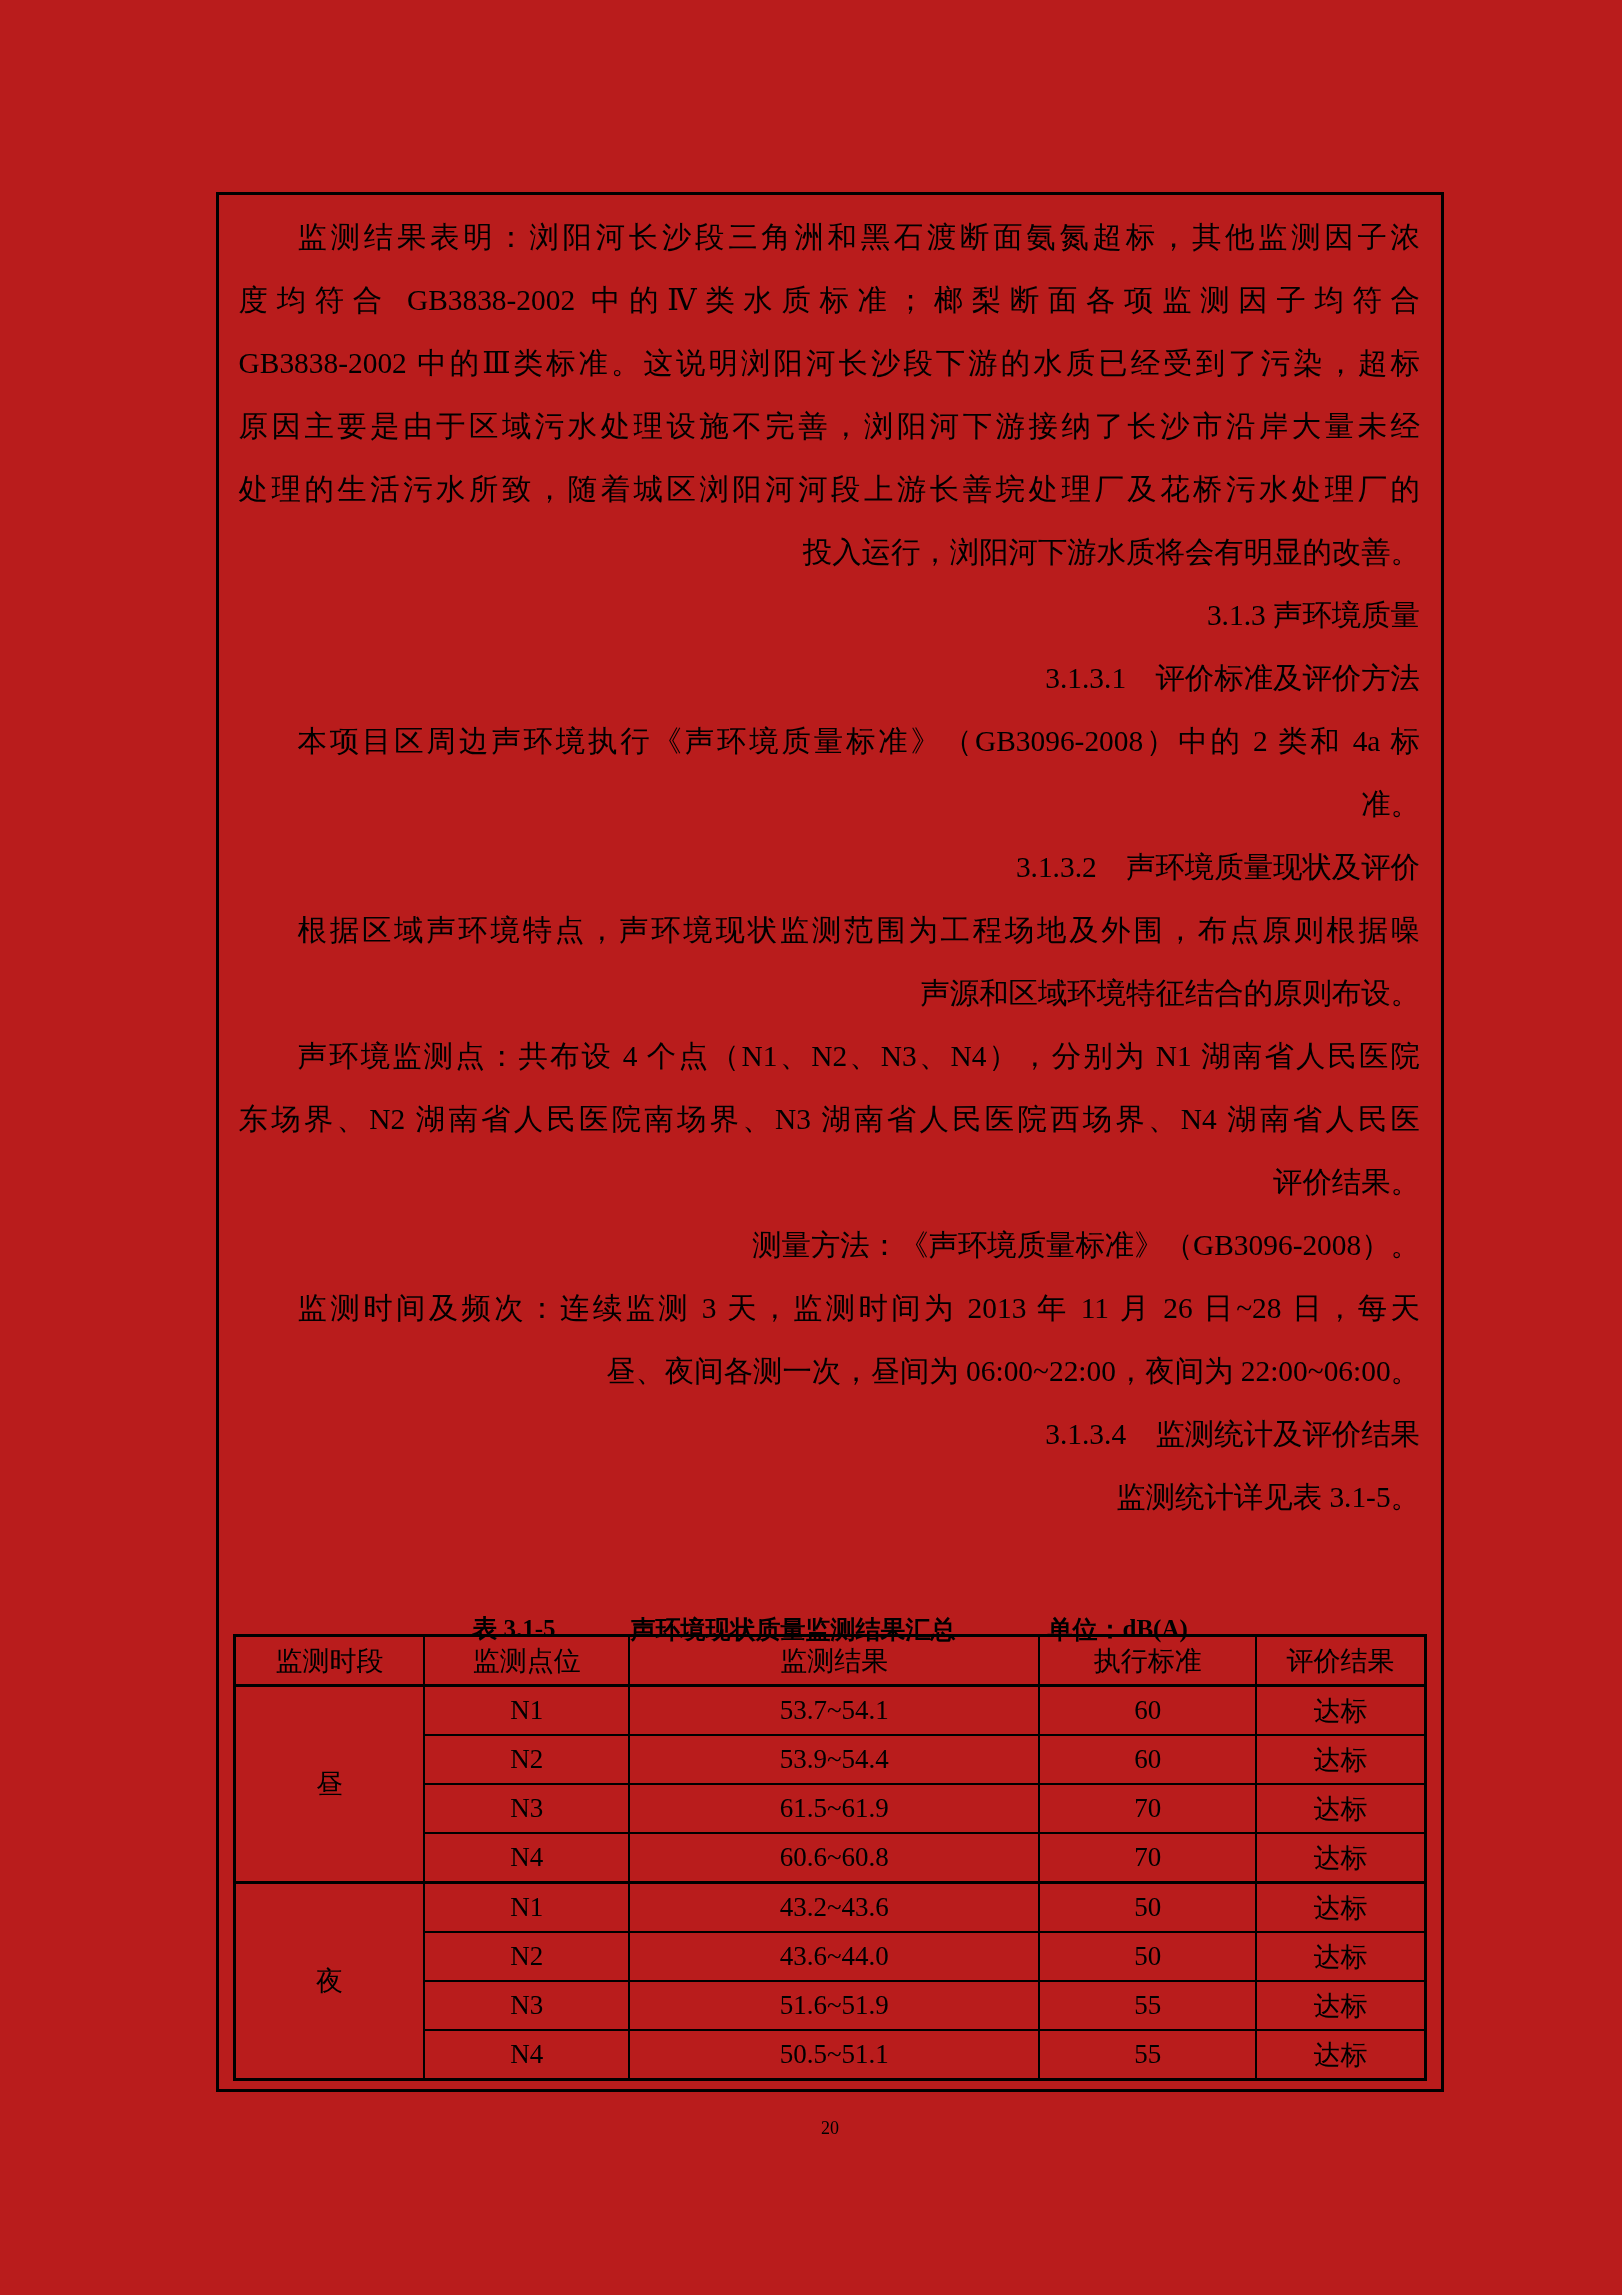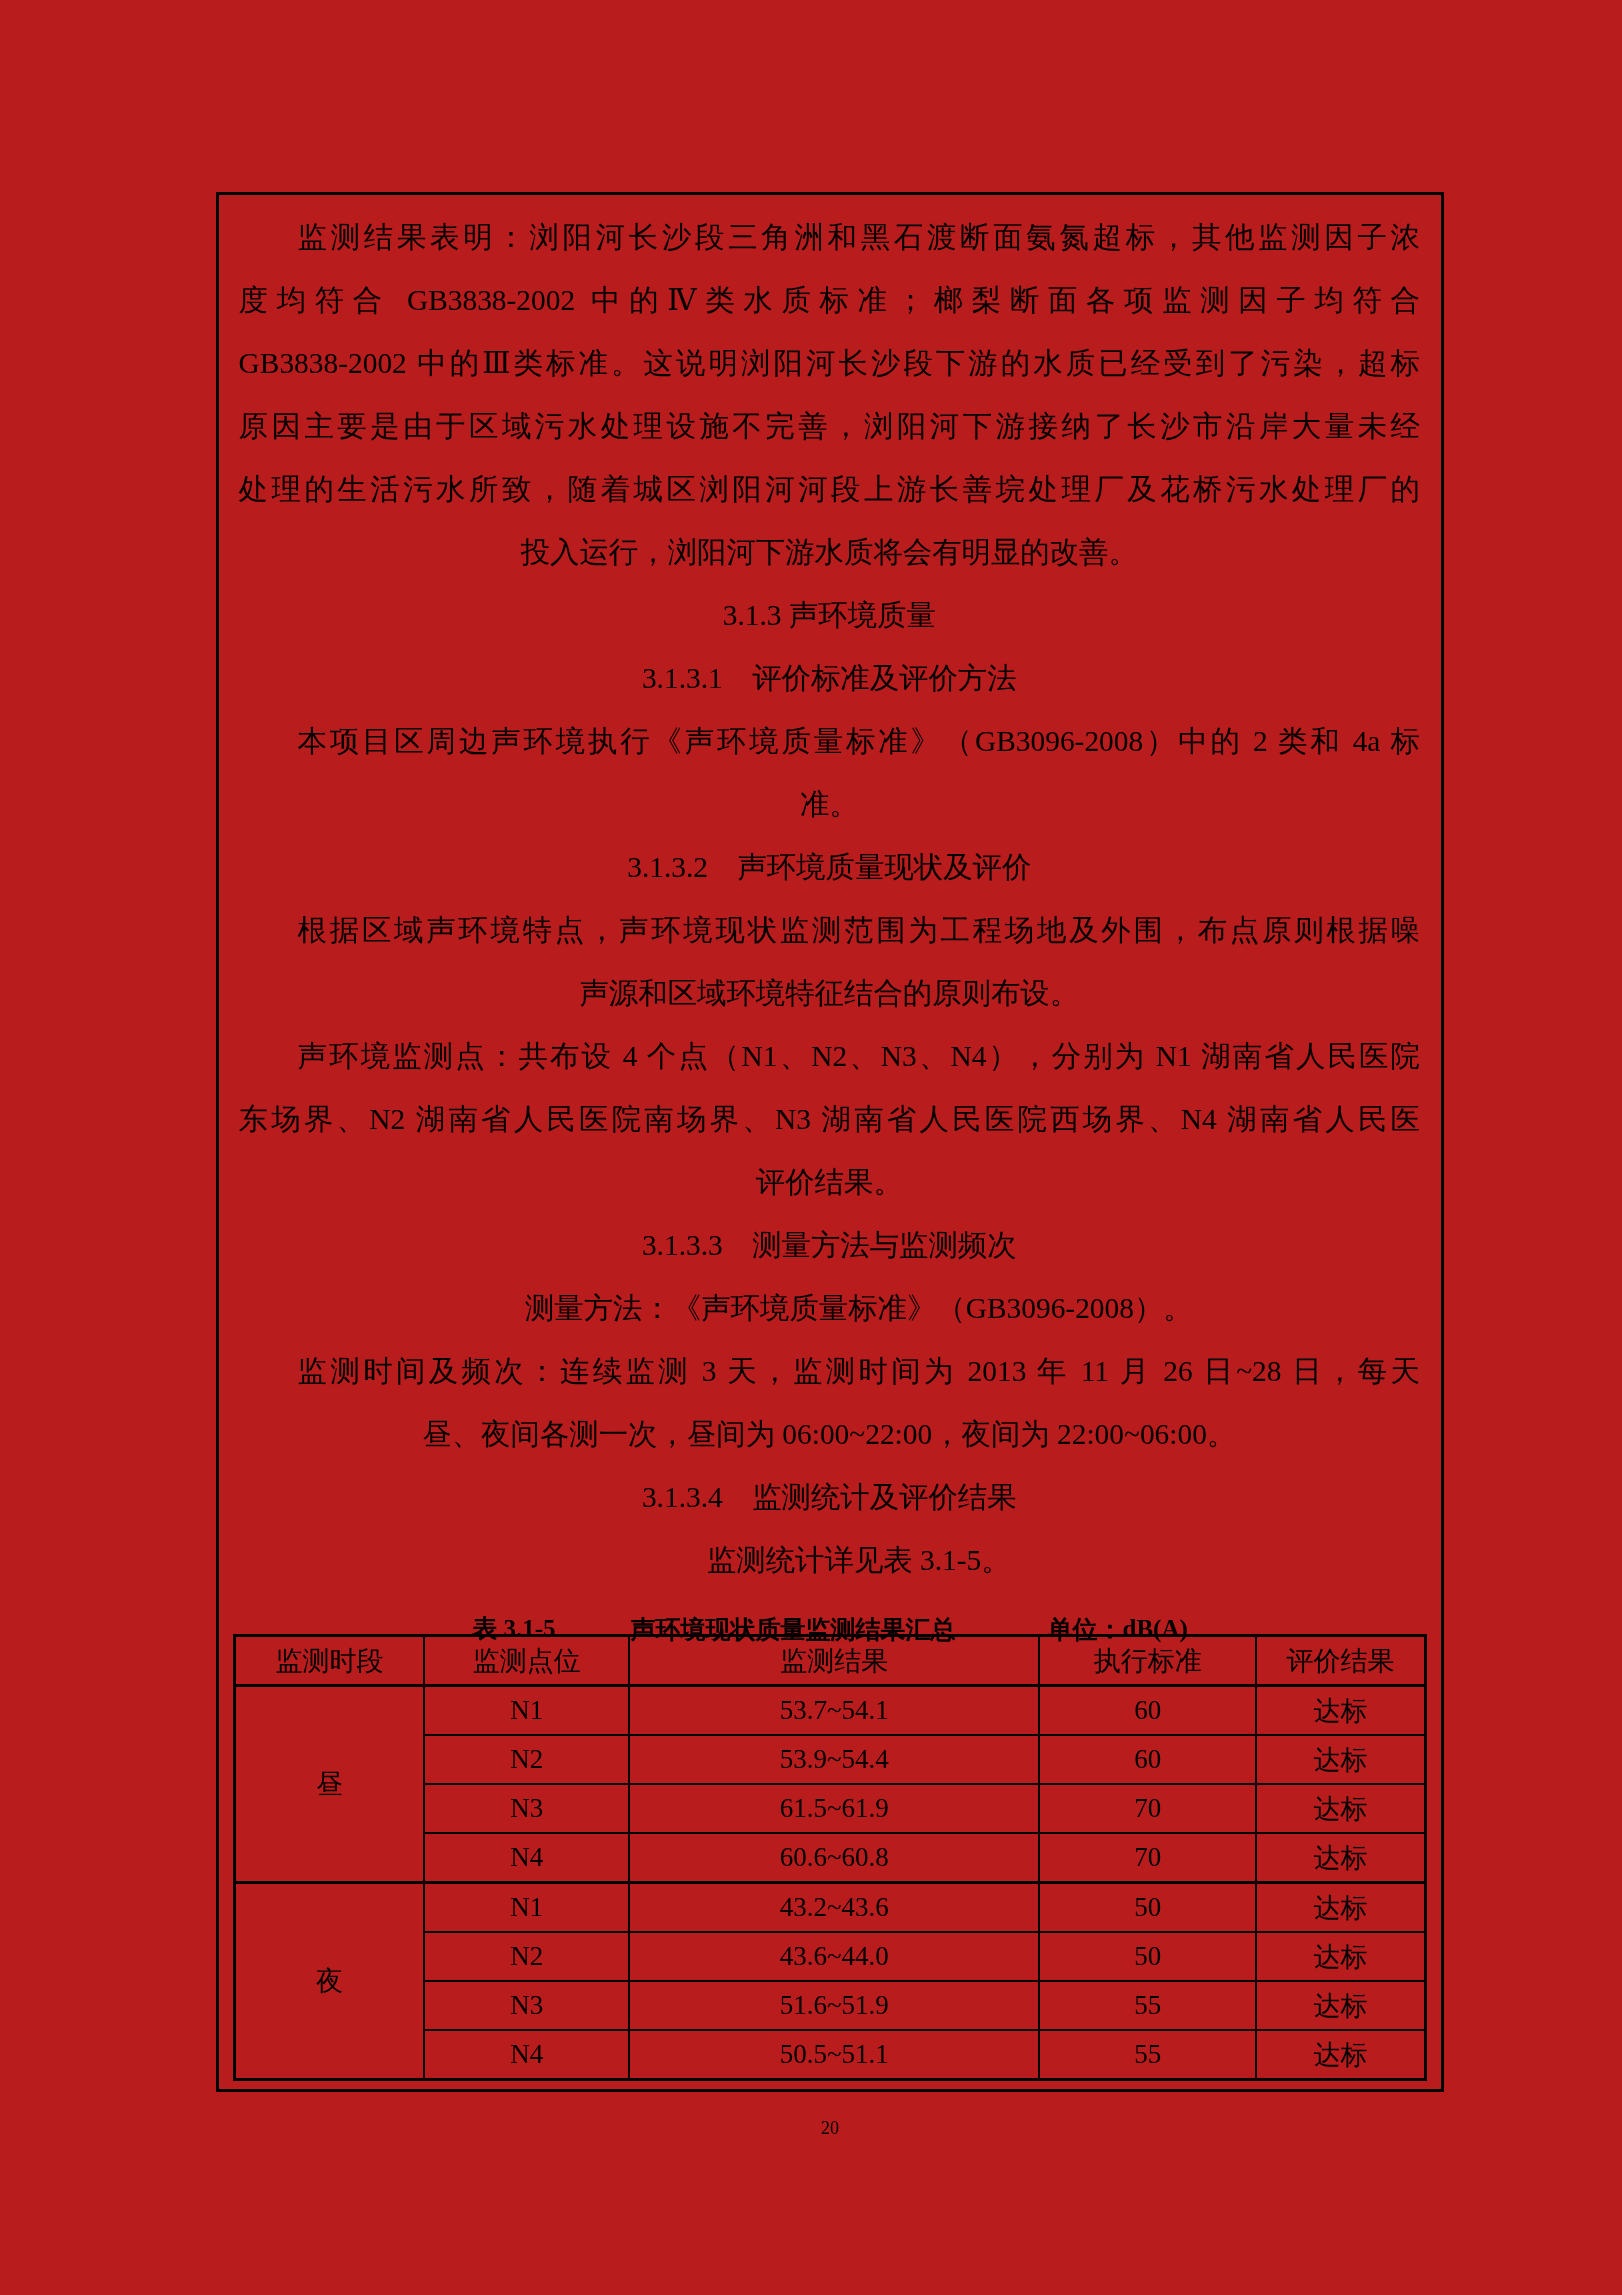--- a/index.html
+++ b/index.html
@@ -18,21 +18,21 @@
     box-sizing:border-box;
   }
   .text-area {
     position:absolute;
     top:10.5px; left:19.6px; right:21px;
   }
   .line {
     height:63px;
     line-height:63px;
     font-size:29.4px;
-    text-align:center;
+    text-align:right;
     white-space:normal;
   }
   .line.indent { text-indent:59px; }
   .line.full { text-align:justify; text-align-last:justify; }
   .caption-row {
     position:absolute;
     top:1406px; left:0; width:100%;
     height:56px; line-height:56px;
     display:flex; justify-content:center;
     gap:0;
@@ -92,21 +92,20 @@
         <div class="line">3.1.3 声环境质量</div>
         <div class="line">3.1.3.1　评价标准及评价方法</div>
         <div class="line indent full">本项目区周边声环境执行《声环境质量标准》（GB3096-2008）中的 2 类和 4a 标</div>
         <div class="line">准。</div>
         <div class="line">3.1.3.2　声环境质量现状及评价</div>
         <div class="line indent full">根据区域声环境特点，声环境现状监测范围为工程场地及外围，布点原则根据噪</div>
         <div class="line">声源和区域环境特征结合的原则布设。</div>
         <div class="line indent full">声环境监测点：共布设 4 个点（N1、N2、N3、N4），分别为 N1 湖南省人民医院</div>
         <div class="line full">东场界、N2 湖南省人民医院南场界、N3 湖南省人民医院西场界、N4 湖南省人民医</div>
         <div class="line">评价结果。</div>
-        <div class="line">3.1.3.3　测量方法与监测频次</div>
         <div class="line indent">测量方法：《声环境质量标准》（GB3096-2008）。</div>
         <div class="line indent full">监测时间及频次：连续监测 3 天，监测时间为 2013 年 11 月 26 日~28 日，每天</div>
         <div class="line">昼、夜间各测一次，昼间为 06:00~22:00，夜间为 22:00~06:00。</div>
         <div class="line">3.1.3.4　监测统计及评价结果</div>
         <div class="line indent">监测统计详见表 3.1-5。</div>
       </div>
 
     <div class="caption-row">
       <span class="caption-label">表 3.1-5</span>
       <span class="caption-title">声环境现状质量监测结果汇总</span>

